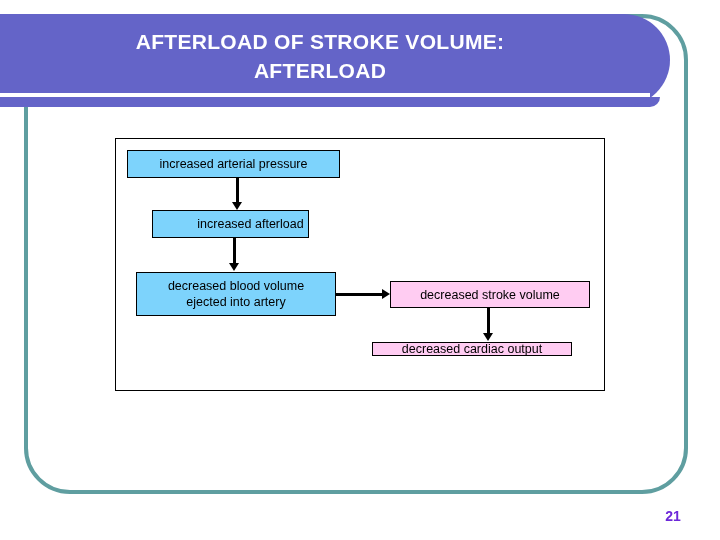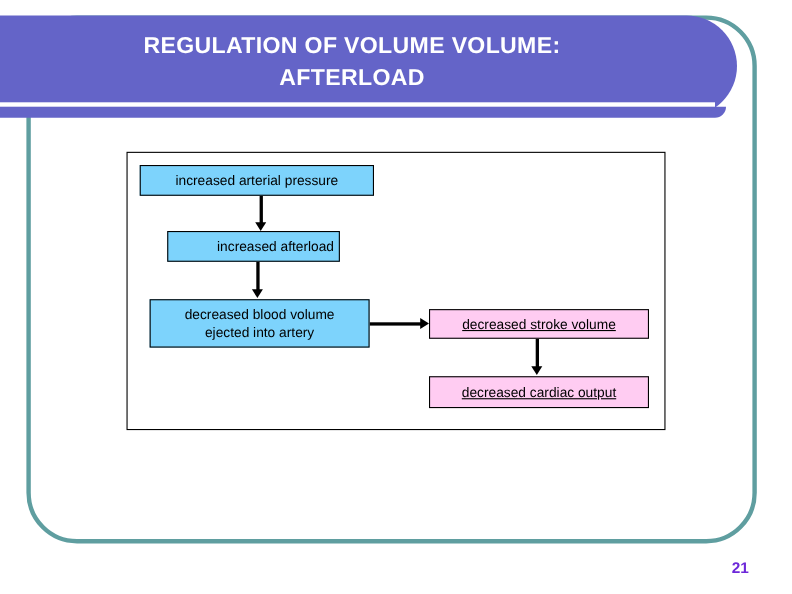--- a/index.html
+++ b/index.html
@@ -96,27 +96,27 @@
     align-items: center;
     justify-content: center;
     text-align: center;
     font-size: 12.5px;
     line-height: 16px;
     color: #000000;
     z-index: 5;
     white-space: pre-line;
   }
   .node.yellow { background: #7dd3fc; }
-  .node.pink   { background: #ffccf2; text-decoration: underline; }
+  .node.pink   { background: #ffccf2; }
 
   #node-arterial-pressure { left: 127px; top: 150px; width: 213px; height: 28px; }
   #node-afterload         { left: 152px; top: 210px; width: 157px; height: 28px; padding-left: 40px; }
   #node-blood-volume      { left: 136px; top: 272px; width: 200px; height: 44px; text-align: center; }
   #node-stroke-volume     { left: 390px; top: 281px; width: 200px; height: 27px; }
-  #node-cardiac-output    { left: 390px; top: 342px; width: 200px; height: 29px; }
+  #node-cardiac-output    { left: 372px; top: 342px; width: 200px; height: 14px; }
 
   
   .arrow {
     position: absolute;
     z-index: 4;
   }
   .arrow .shaft-v {
     position: absolute;
     left: 0;
     top: 0;
@@ -176,21 +176,21 @@
     z-index: 6;
   }
 </style>
 </head>
 <body>
 
 <div class="slide-frame"></div>
 
 <div class="banner-tail"></div>
 <div class="title-banner">
-  <div class="title-text">REGULATION OF VOLUME VOLUME:
+  <div class="title-text">AFTERLOAD OF STROKE VOLUME:
 AFTERLOAD</div>
 </div>
 <div class="title-underline"></div>
 
 <div class="diagram-frame"></div>
 
 <div class="node yellow" id="node-arterial-pressure">increased arterial pressure</div>
 
 <div class="node yellow" id="node-afterload">increased afterload</div>
 

